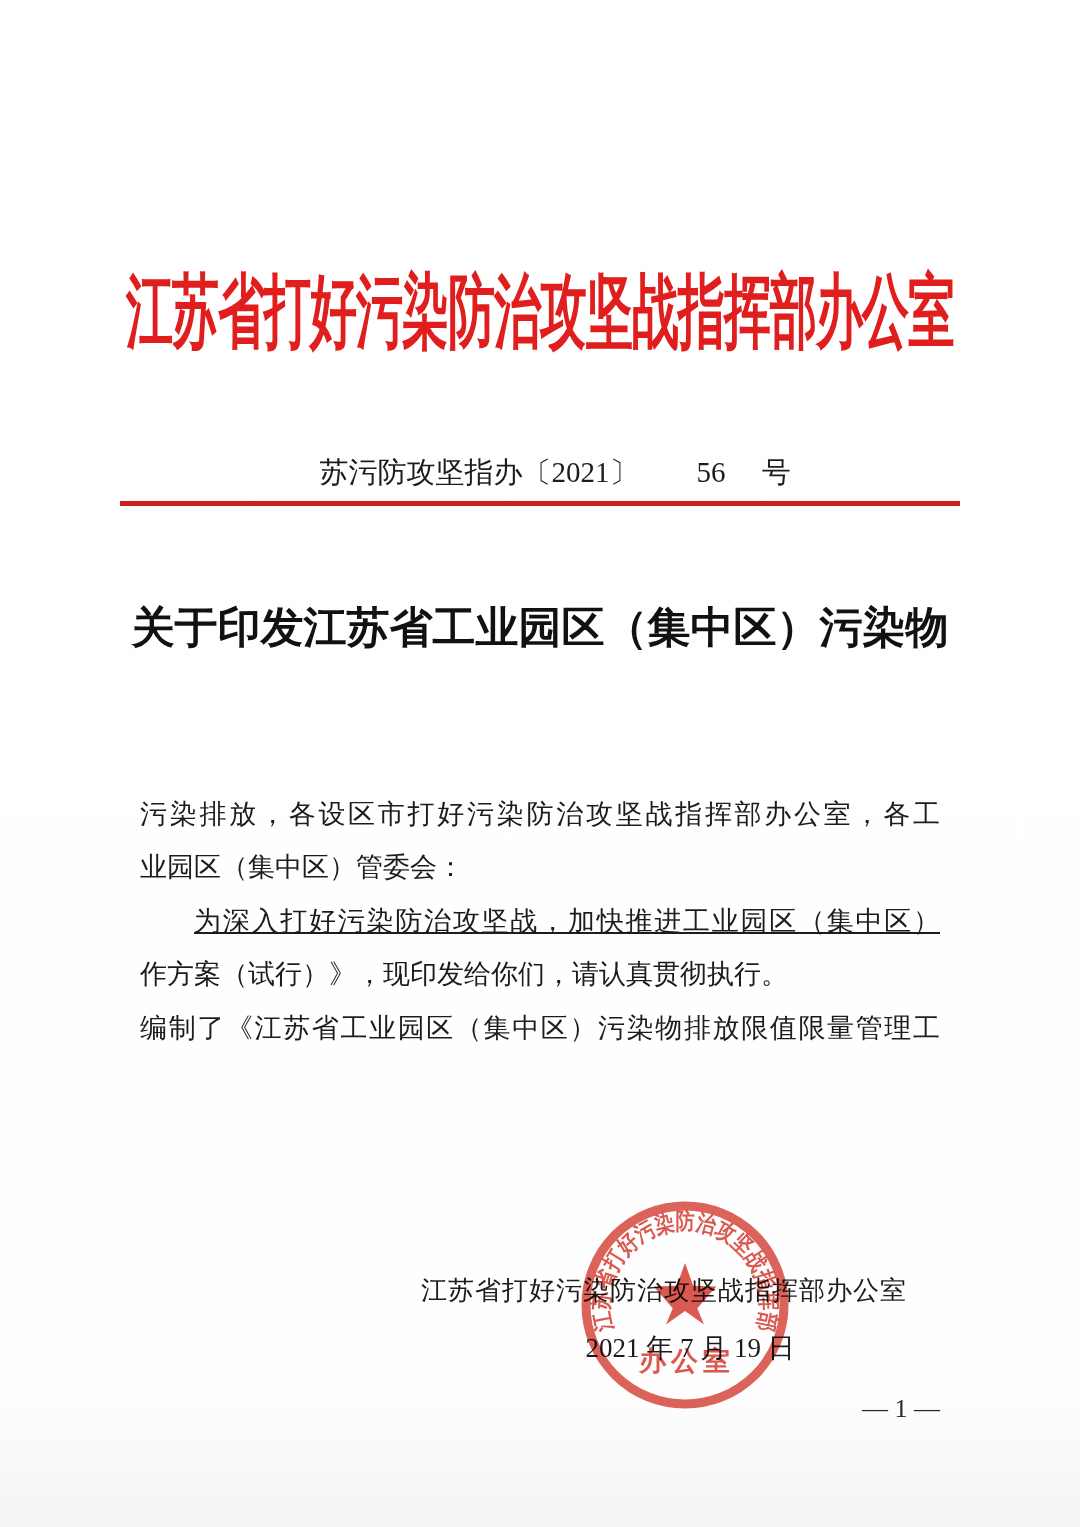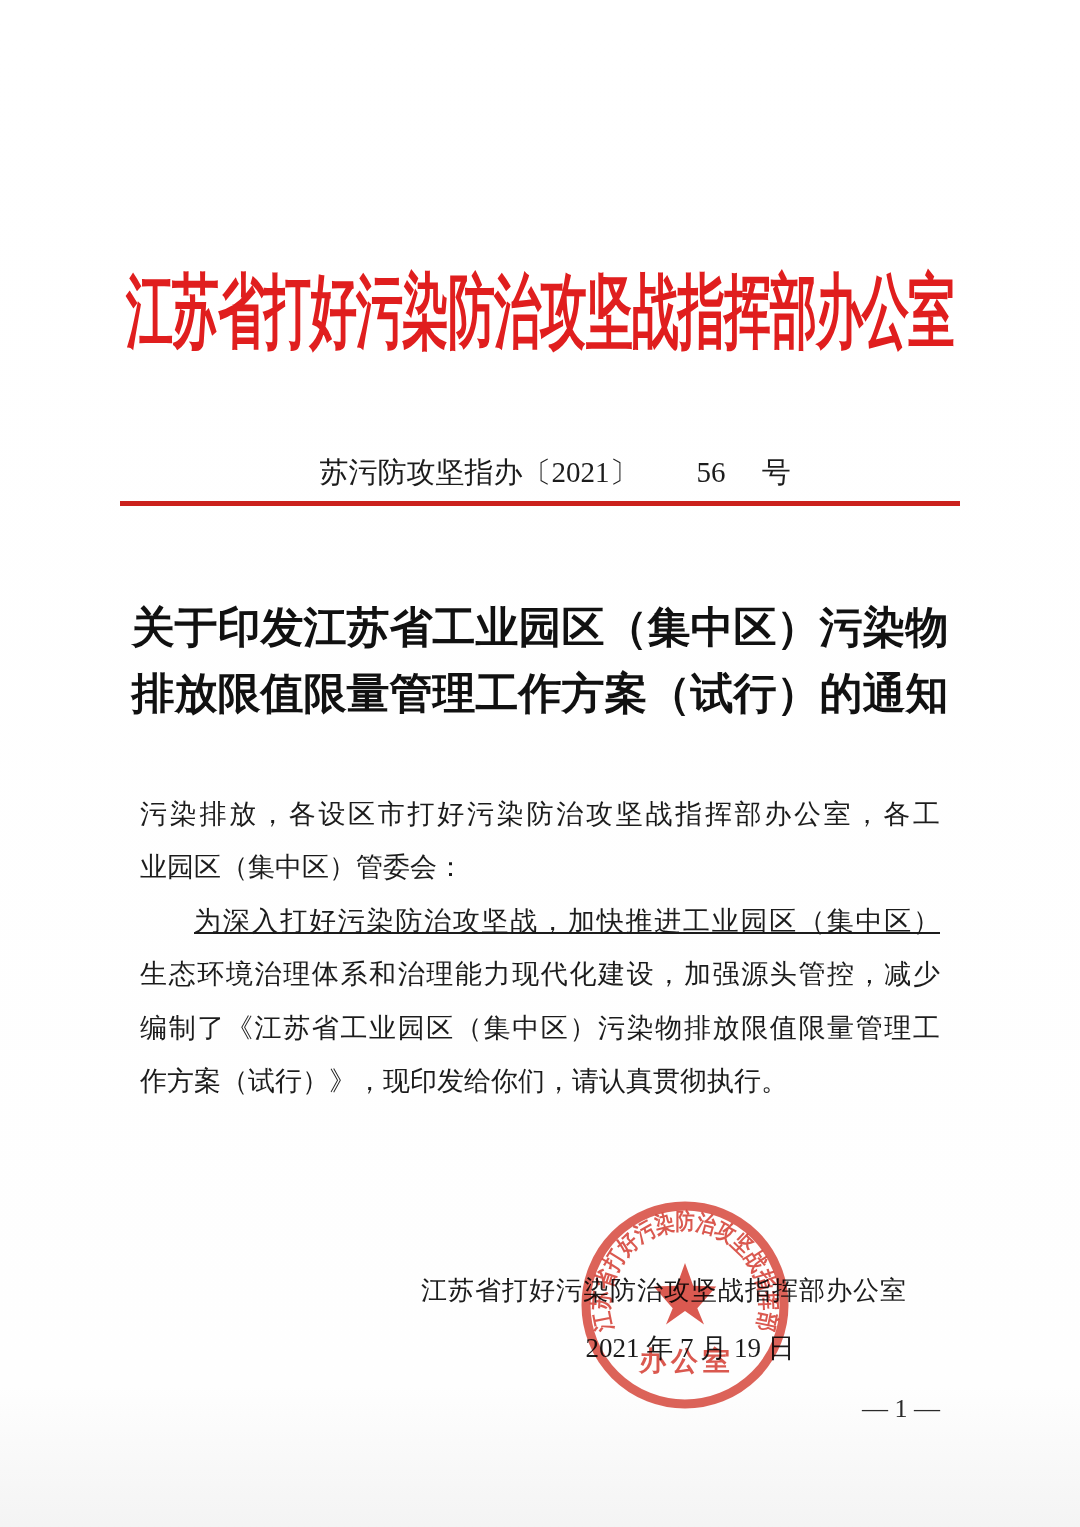--- a/index.html
+++ b/index.html
@@ -144,30 +144,28 @@
 <div class="page">
 
   <div class="header-org">江苏省打好污染防治攻坚战指挥部办公室</div>
 
   <div class="doc-number">苏污防攻坚指办〔2021〕　　56　 号</div>
 
   <div class="red-line"></div>
 
   <div class="title">
     <div>关于印发江苏省工业园区（集中区）污染物</div>
-    <div>排放限值限量管理工作方案（试行）的通知</div>
   </div>
 
   <div class="body-text">
     <div class="body-line">污染排放，各设区市打好污染防治攻坚战指挥部办公室，各工</div>
     <div class="body-line no-just">业园区（集中区）管委会：</div>
     <div class="body-line indent">为深入打好污染防治攻坚战，加快推进工业园区（集中区）</div>
-    <div class="body-line">生态环境治理体系和治理能力现代化建设，加强源头管控，减少</div>
+    <div class="body-line no-just">作方案（试行）》，现印发给你们，请认真贯彻执行。</div>
     <div class="body-line">编制了《江苏省工业园区（集中区）污染物排放限值限量管理工</div>
-    <div class="body-line no-just">作方案（试行）》，现印发给你们，请认真贯彻执行。</div>
   </div>
 
   <div class="signature-org">江苏省打好污染防治攻坚战指挥部办公室</div>
 
   <div class="signature-date">2021 年 7 月 19 日</div>
 
   <svg class="seal" viewBox="0 0 216 216" xmlns="http://www.w3.org/2000/svg">
     <defs>
       <path id="seal-arc" d="M 36.6 134 A 76 76 0 1 1 179.4 134" fill="none"></path>
     </defs>

